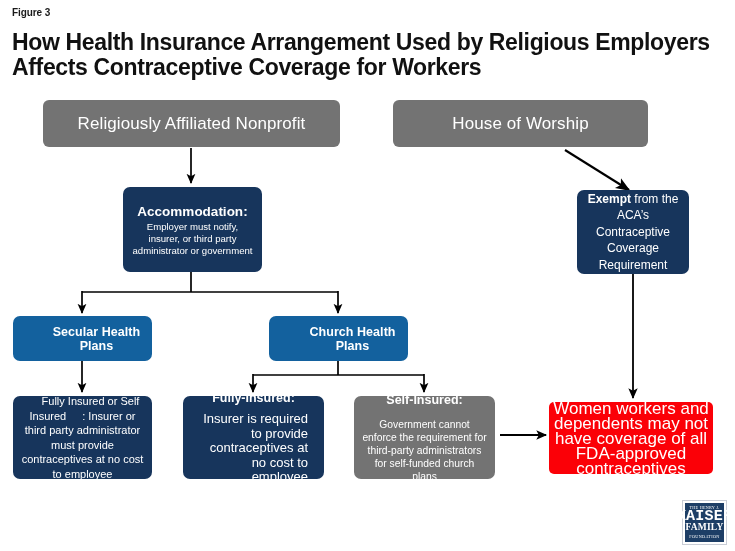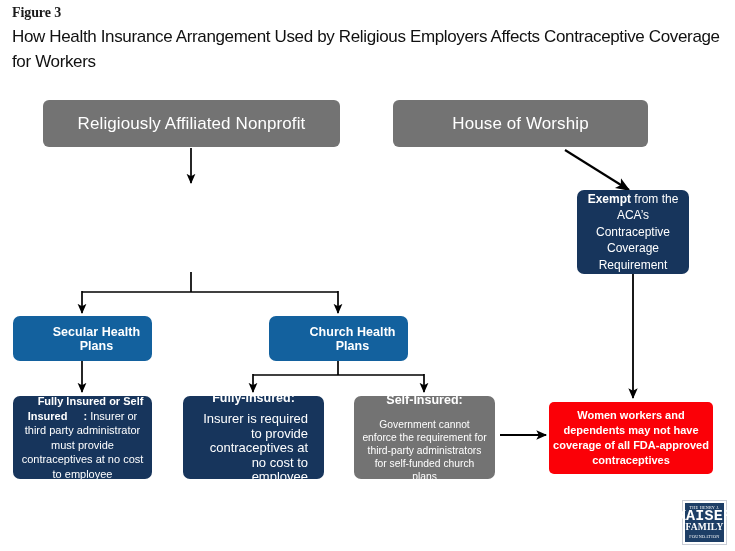--- a/index.html
+++ b/index.html
@@ -20,31 +20,30 @@
   }
 
   
   #header {
     position: absolute;
     left: 12px;
     top: 6px;
     width: 712px;
   }
   #figure-label {
-    font-size: 14px;
+    font-size: 10px;
     font-weight: bold;
     color: #1a1a1a;
     letter-spacing: -0.1px;
     line-height: 14px;
-    font-family: Liberation Serif, serif;
   }
   #figure-title {
-    margin-top: 4px;
-    font-size: 17px;
-    font-weight: normal;
+    margin-top: 10px;
+    font-size: 23px;
+    font-weight: bold;
     color: #111111;
     line-height: 25px;
     letter-spacing: -0.35px;
   }
 
   
   #connectors {
     position: absolute;
     left: 0;
     top: 0;
@@ -116,21 +115,21 @@
     font-size: 12.5px;
     font-weight: bold;
     letter-spacing: 0.05px;
   }
 
   #node-fully-self {
     padding: 4px 6px;
     font-size: 11px;
     line-height: 14.5px;
   }
-  #node-fully-self .inline-title { font-weight: bold; margin-left: 16px; }
+  #node-fully-self .inline-title { font-weight: normal; margin-left: 16px; }
 
   #node-fully-insured {
     padding: 4px 16px;
     text-align: right;
   }
   #node-fully-insured .title {
     font-size: 12.5px;
     line-height: 16px;
   }
   #node-fully-insured .body {
@@ -147,23 +146,22 @@
     line-height: 16px;
   }
   #node-self-insured .body {
     font-size: 10.3px;
     line-height: 13px;
     margin-top: 10px;
   }
 
   #node-outcome {
     padding: 4px 4px;
-    font-size: 11px;
+    font-size: 17px;
     line-height: 15px;
-    font-weight: bold;
   }
 
   
   #kff-logo {
     position: absolute;
     left: 682px;
     top: 500px;
     width: 45px;
     height: 45px;
     background: #ffffff;
@@ -262,20 +260,24 @@
   </svg>
 
   <div class="node orange" id="node-nonprofit" style="left:43px; top:100px; width:297px; height:47px;">
     <div class="title">Religiously Affiliated Nonprofit</div>
   </div>
 
   <div class="node orange" id="node-worship" style="left:393px; top:100px; width:255px; height:47px;">
     <div class="title">House of Worship</div>
   </div>
 
+  <div class="node navy" id="node-accommodation" style="left:123px; top:187px; width:139px; height:85px;">
+    <div class="title"><span>Accommodation</span><span>:</span></div>
+    <div class="body">Employer must notify, insurer, or third party administrator or government</div>
+  </div>
 
   <div class="node navy" id="node-exempt" style="left:577px; top:190px; width:112px; height:84px;">
     <div><span class="inline-title">Exempt</span><span> from the ACA’s Contraceptive Coverage Requirement</span></div>
   </div>
 
   <div class="node blue pill" id="node-secular" style="left:13px; top:316px; width:139px; height:45px;">
     <div>Secular Health Plans</div>
   </div>
 
   <div class="node blue pill" id="node-church" style="left:269px; top:316px; width:139px; height:45px;">

